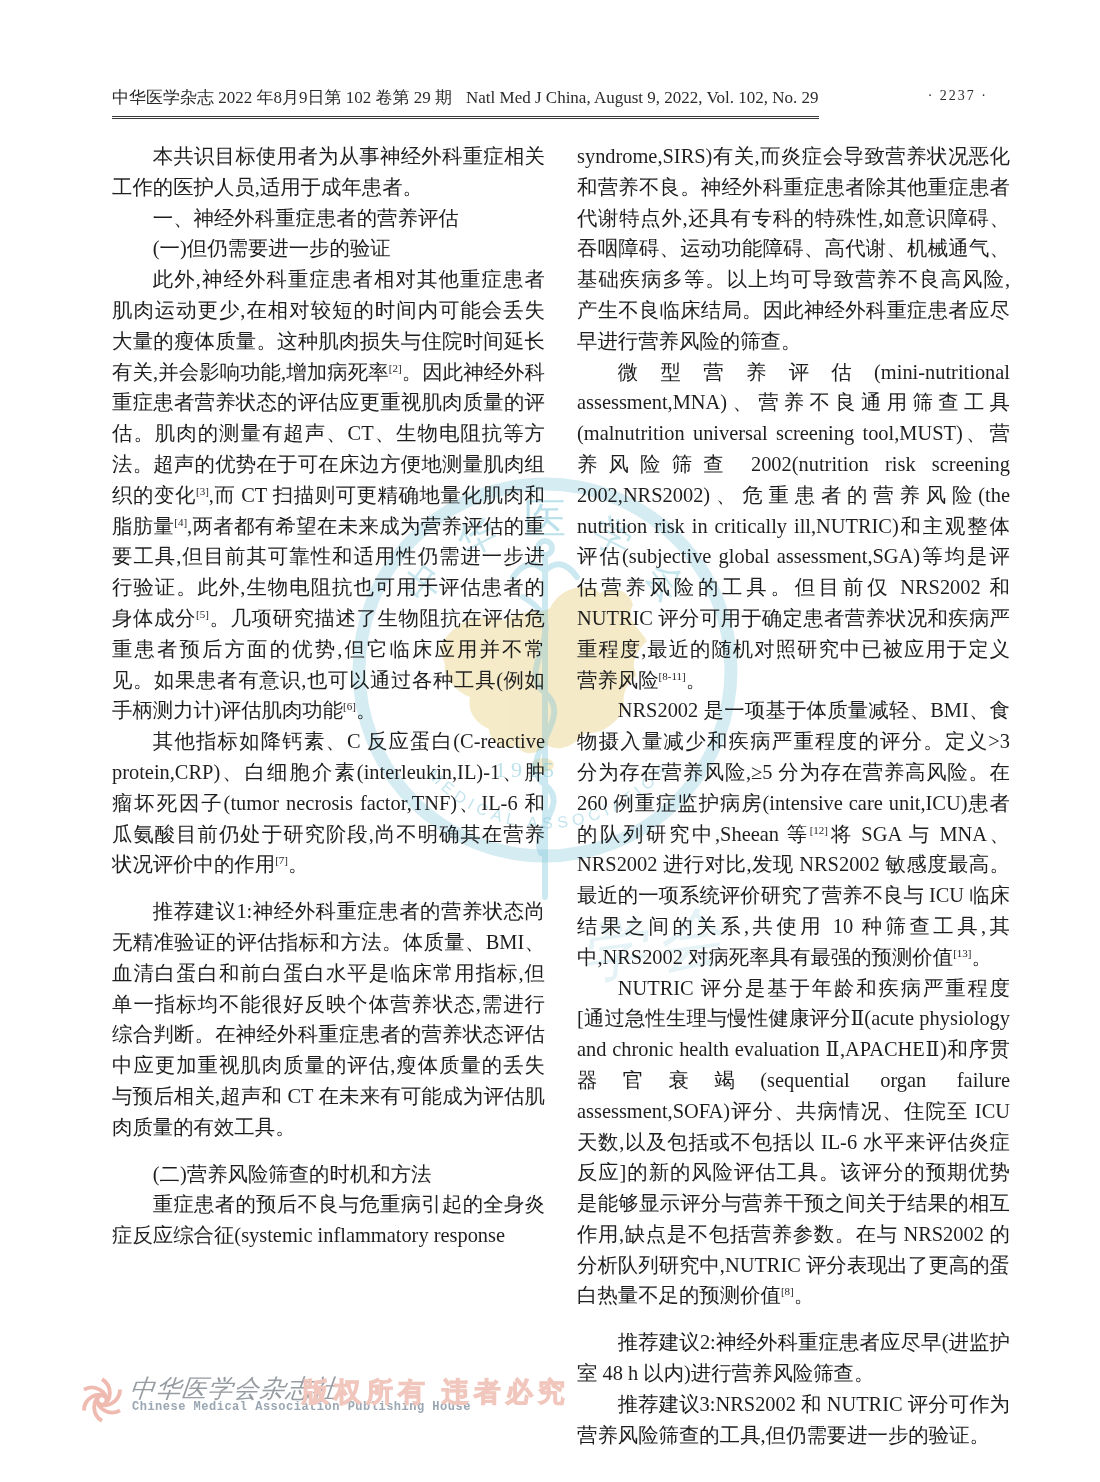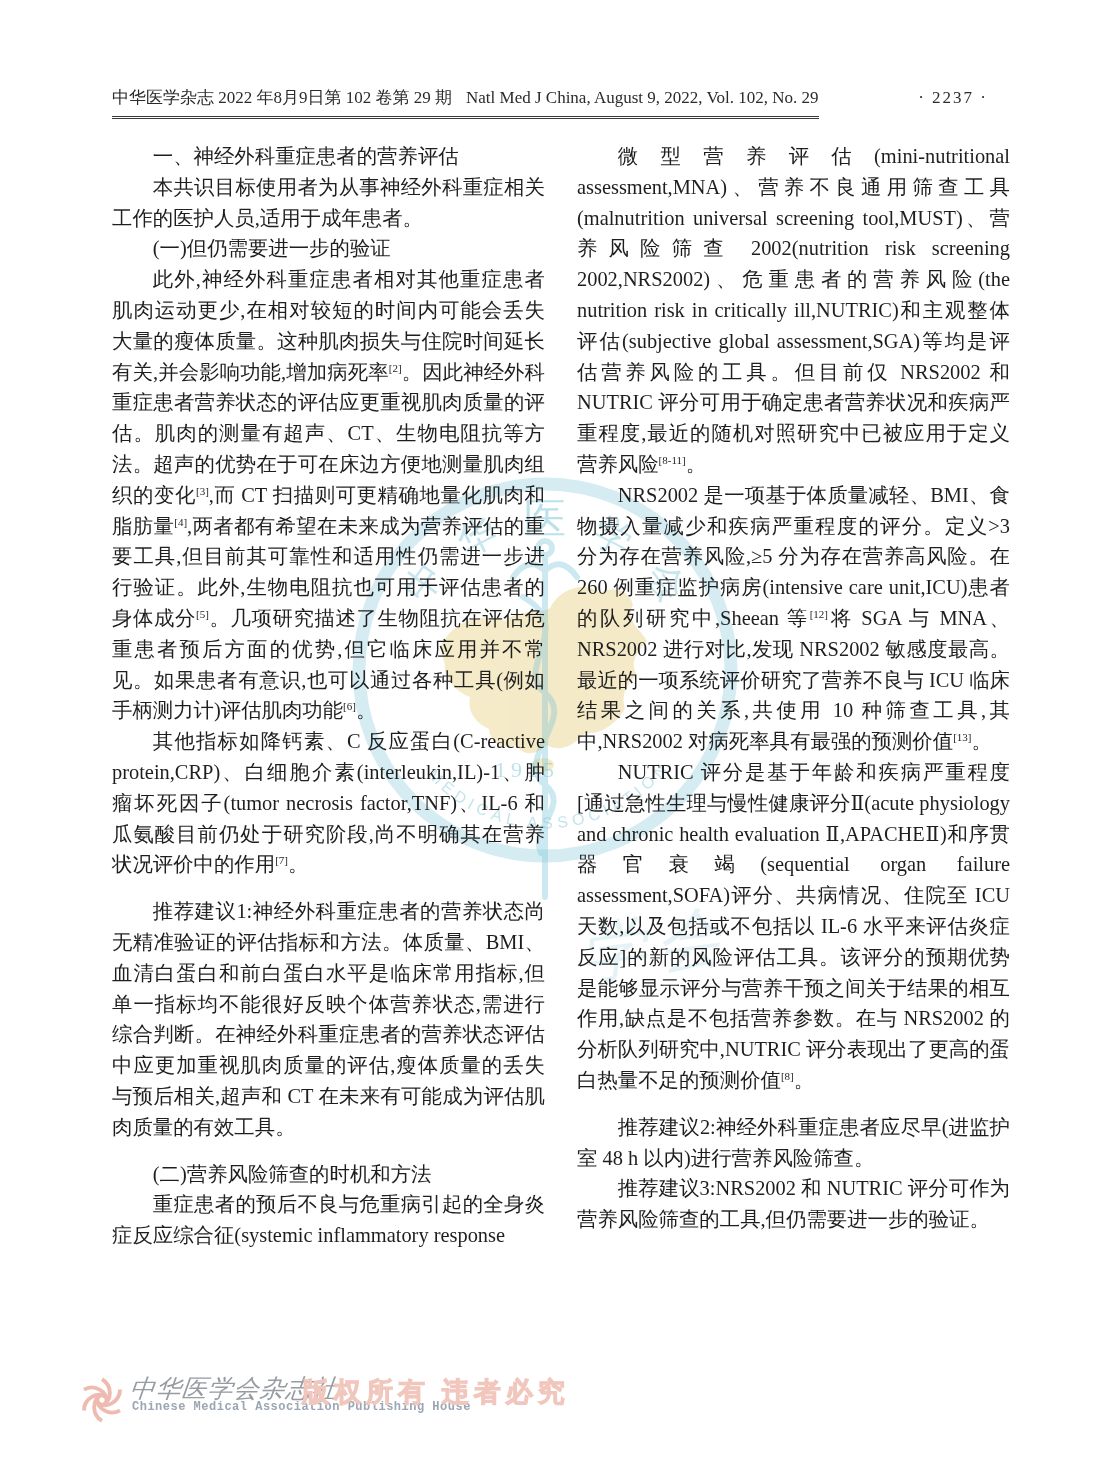--- a/index.html
+++ b/index.html
@@ -10,21 +10,21 @@
     font-family:"Liberation Serif","DejaVu Serif",serif;
     color:#1e1e1e;
   }
   
   .header { position:absolute; left:112px; right:112px; top:86px; height:30px; z-index:3; }
   .journal-line {
     display:inline-block; font-size:17px; color:#2b2b2b;
     border-bottom:3px double #3c3c3c; padding-bottom:7px; white-space:nowrap;
   }
   .journal-line .en { margin-left:14px; }
-  .page-no { position:absolute; right:0; top:2px; font-size:17px; color:#2b2b2b; letter-spacing:2px; }
+  .page-no { position:absolute; right:0; top:2px; font-size:14px; color:#2b2b2b; letter-spacing:2px; }
   
   .wm { position:absolute; z-index:0; pointer-events:none; }
   .wm-map   { left:425px; top:573px; }
   .wm-logo  { left:345px; top:455px; }
   .wm-script-bg {
     left:580px; top:900px; font-size:66px; font-style:italic;
     color:rgba(124,197,217,0.20); transform:rotate(-8deg); letter-spacing:10px;
     font-family:"Liberation Serif","DejaVu Serif",serif;
   }
   
@@ -100,30 +100,31 @@
       </defs>
     <text font-size="16" letter-spacing="5" fill="#7cc5d9" opacity="0.45" font-family="Liberation Sans, sans-serif">
       <textPath href="#arcb" startOffset="10%">MEDICAL ASSOCIATION</textPath>
     </text>
   </svg>
 
   <div class="wm wm-script-bg">学会</div>
 
   <main class="columns">
     <section class="col" id="col-left">
+        <p class="para">本共识目标使用者为从事神经外科重症相关工作的医护人员,适用于成年患者。</p>
         <p class="para">一、神经外科重症患者的营养评估</p>
-        <p class="para">本共识目标使用者为从事神经外科重症相关工作的医护人员,适用于成年患者。</p>
         <p class="para">(一)但仍需要进一步的验证</p>
         <p class="para">此外,神经外科重症患者相对其他重症患者肌肉运动更少,在相对较短的时间内可能会丢失大量的瘦体质量。这种肌肉损失与住院时间延长有关,并会影响功能,增加病死率<sup>[2]</sup>。因此神经外科重症患者营养状态的评估应更重视肌肉质量的评估。肌肉的测量有超声、CT、生物电阻抗等方法。超声的优势在于可在床边方便地测量肌肉组织的变化<sup>[3]</sup>,而 CT 扫描则可更精确地量化肌肉和脂肪量<sup>[4]</sup>,两者都有希望在未来成为营养评估的重要工具,但目前其可靠性和适用性仍需进一步进行验证。此外,生物电阻抗也可用于评估患者的身体成分<sup>[5]</sup>。几项研究描述了生物阻抗在评估危重患者预后方面的优势,但它临床应用并不常见。如果患者有意识,也可以通过各种工具(例如手柄测力计)评估肌肉功能<sup>[6]</sup>。</p>
         <p class="para">其他指标如降钙素、C 反应蛋白(C-reactive protein,CRP)、白细胞介素(interleukin,IL)-1、肿瘤坏死因子(tumor necrosis factor,TNF)、IL-6 和瓜氨酸目前仍处于研究阶段,尚不明确其在营养状况评价中的作用<sup>[7]</sup>。</p>
         <p class="para gap"><b class="lead">推荐建议1:</b>神经外科重症患者的营养状态尚无精准验证的评估指标和方法。体质量、BMI、血清白蛋白和前白蛋白水平是临床常用指标,但单一指标均不能很好反映个体营养状态,需进行综合判断。在神经外科重症患者的营养状态评估中应更加重视肌肉质量的评估,瘦体质量的丢失与预后相关,超声和 CT 在未来有可能成为评估肌肉质量的有效工具。</p>
         <p class="para gap">(二)营养风险筛查的时机和方法</p>
         <p class="para">重症患者的预后不良与危重病引起的全身炎症反应综合征(systemic inflammatory response</p>
       </section>
     <section class="col" id="col-right">
+        <p class="para noindent">syndrome,SIRS)有关,而炎症会导致营养状况恶化和营养不良。神经外科重症患者除其他重症患者代谢特点外,还具有专科的特殊性,如意识障碍、吞咽障碍、运动功能障碍、高代谢、机械通气、基础疾病多等。以上均可导致营养不良高风险,产生不良临床结局。因此神经外科重症患者应尽早进行营养风险的筛查。</p>
         <p class="para">微型营养评估(mini-nutritional assessment,MNA)、营养不良通用筛查工具(malnutrition universal screening tool,MUST)、营养风险筛查 2002(nutrition risk screening 2002,NRS2002)、危重患者的营养风险(the nutrition risk in critically ill,NUTRIC)和主观整体评估(subjective global assessment,SGA)等均是评估营养风险的工具。但目前仅 NRS2002 和 NUTRIC 评分可用于确定患者营养状况和疾病严重程度,最近的随机对照研究中已被应用于定义营养风险<sup>[8-11]</sup>。</p>
         <p class="para">NRS2002 是一项基于体质量减轻、BMI、食物摄入量减少和疾病严重程度的评分。定义&gt;3 分为存在营养风险,≥5 分为存在营养高风险。在 260 例重症监护病房(intensive care unit,ICU)患者的队列研究中,Sheean 等<sup>[12]</sup>将 SGA 与 MNA、NRS2002 进行对比,发现 NRS2002 敏感度最高。最近的一项系统评价研究了营养不良与 ICU 临床结果之间的关系,共使用 10 种筛查工具,其中,NRS2002 对病死率具有最强的预测价值<sup>[13]</sup>。</p>
         <p class="para">NUTRIC 评分是基于年龄和疾病严重程度[通过急性生理与慢性健康评分Ⅱ(acute physiology and chronic health evaluation Ⅱ,APACHEⅡ)和序贯器官衰竭(sequential organ failure assessment,SOFA)评分、共病情况、住院至 ICU 天数,以及包括或不包括以 IL-6 水平来评估炎症反应]的新的风险评估工具。该评分的预期优势是能够显示评分与营养干预之间关于结果的相互作用,缺点是不包括营养参数。在与 NRS2002 的分析队列研究中,NUTRIC 评分表现出了更高的蛋白热量不足的预测价值<sup>[8]</sup>。</p>
         <p class="para gap"><b class="lead">推荐建议2:</b>神经外科重症患者应尽早(进监护室 48 h 以内)进行营养风险筛查。</p>
         <p class="para"><b class="lead">推荐建议3:</b>NRS2002 和 NUTRIC 评分可作为营养风险筛查的工具,但仍需要进一步的验证。</p>
       </section>
   </main>
 
   <div class="footer-wm">
     <svg class="spiral" width="52" height="52" viewBox="0 0 60 60">

